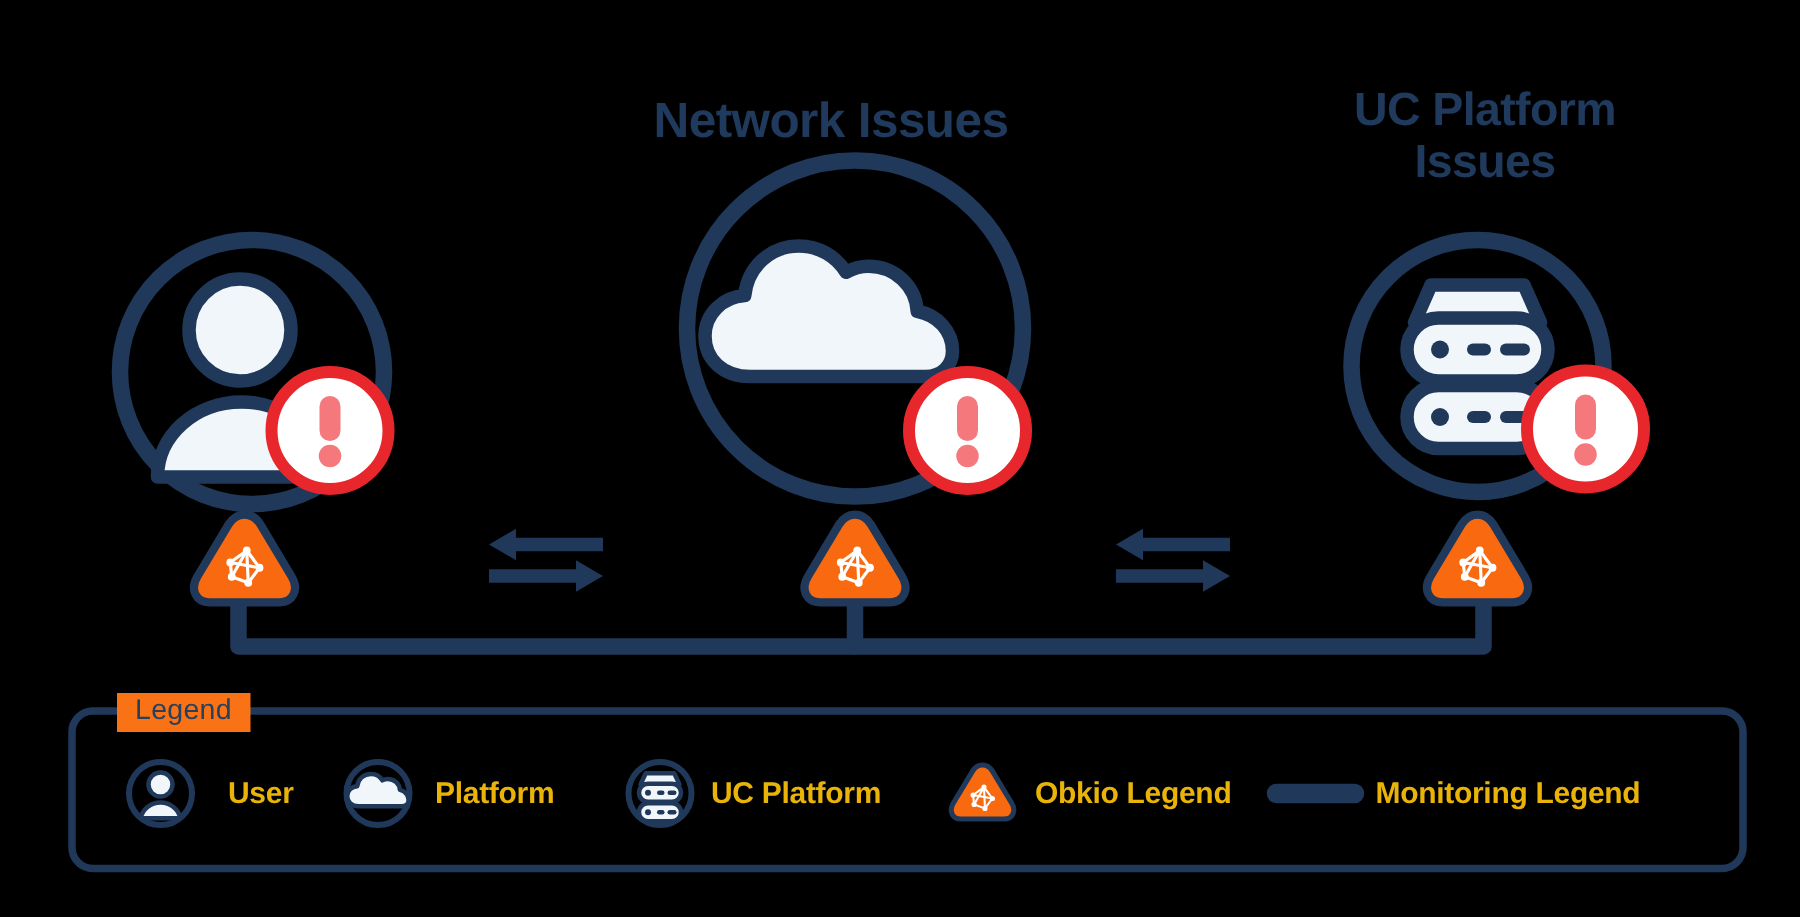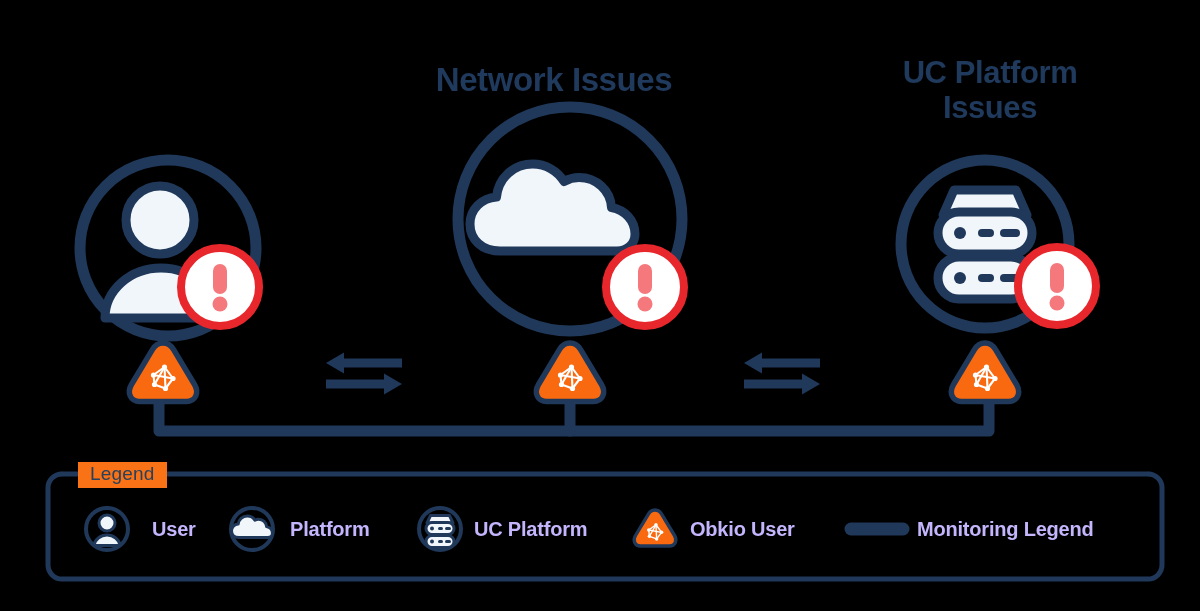--- a/index.html
+++ b/index.html
@@ -46,21 +46,21 @@
     background: #f97316;
     color: #29405C;
     font-size: 19px;
     font-family: "Liberation Sans", sans-serif;
     font-weight: normal;
     line-height: 1.1;
     letter-spacing: 0.2px;
   }
   .lg-txt {
     position: absolute;
-    color: #c4b5fd;
+    color: #eab308;
     font-family: "Liberation Sans", sans-serif;
     font-weight: bold;
     font-size: 20px;
     letter-spacing: -0.2px;
     white-space: nowrap;
     top: 518px;
   }
   #lg-t-user { left: 152px; }
   #lg-t-net  { left: 290px; }
   #lg-t-uc   { left: 474px; }
@@ -262,16 +262,16 @@
     <g>
       <path d="M 851 529 L 903 529" stroke="#20395A" stroke-width="13" stroke-linecap="round" fill="none"></path>
     </g>
   </svg>
 
   <div class="legend-label">Legend</div>
 
   <div class="lg-txt" id="lg-t-user">User</div>
   <div class="lg-txt" id="lg-t-net">Platform</div>
   <div class="lg-txt" id="lg-t-uc">UC Platform</div>
-  <div class="lg-txt" id="lg-t-ag">Obkio User</div>
+  <div class="lg-txt" id="lg-t-ag">Obkio Legend</div>
   <div class="lg-txt" id="lg-t-ms">Monitoring Legend</div>
 
 </div>
 
 </body></html>

